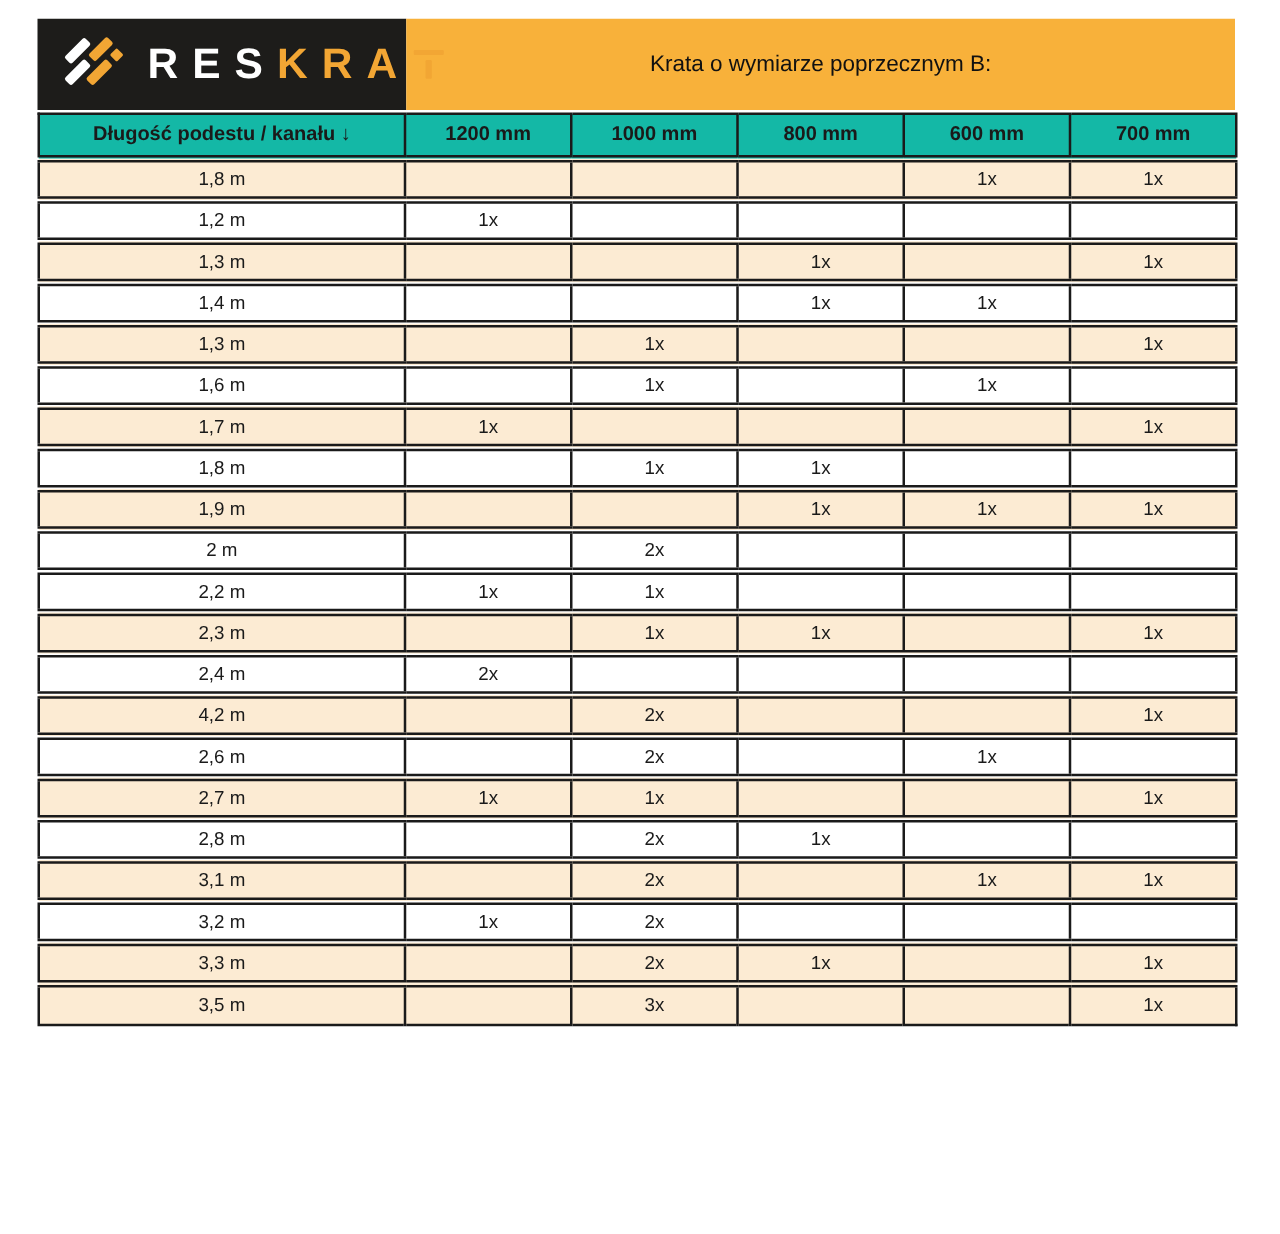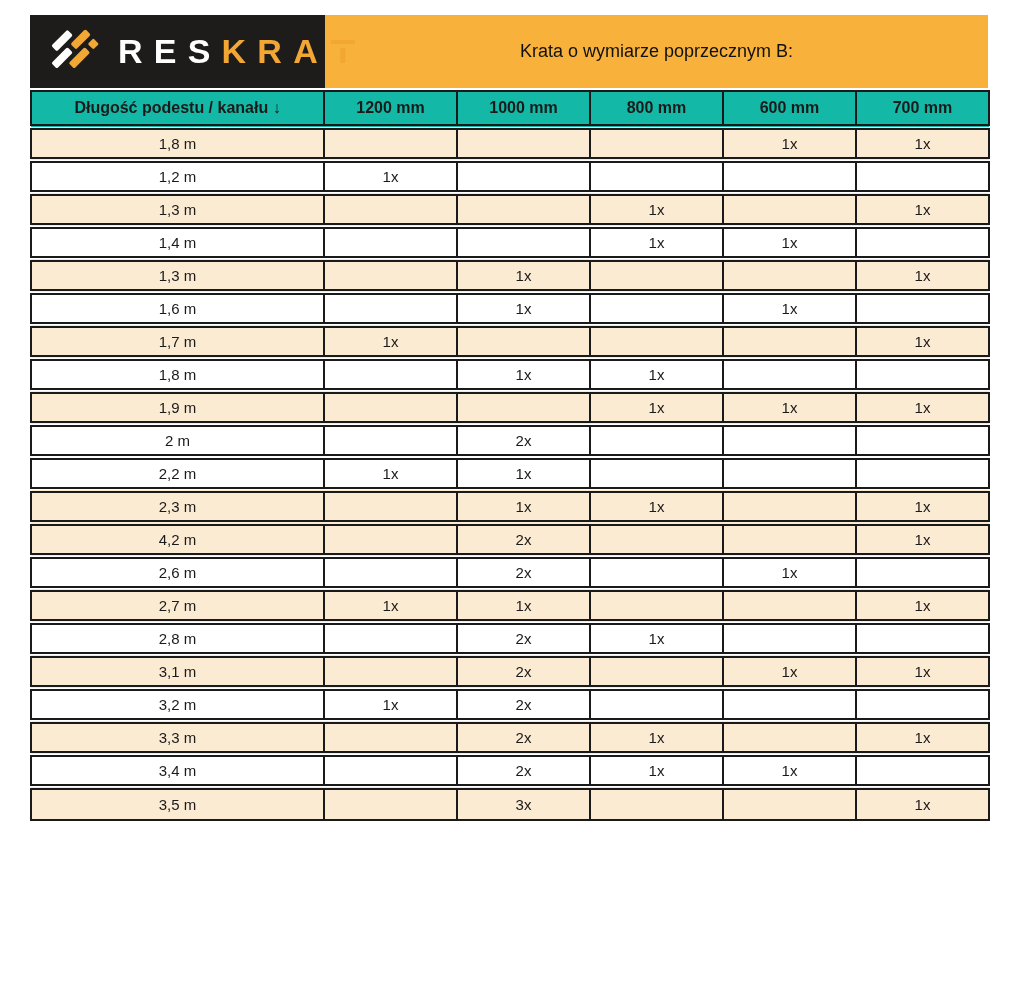--- a/index.html
+++ b/index.html
@@ -177,20 +177,28 @@
           <td></td>
         </tr>
         <tr class="beige">
           <td>2,3 m</td>
           <td></td>
           <td>1x</td>
           <td>1x</td>
           <td></td>
           <td>1x</td>
         </tr>
+        <tr class="white">
+          <td>2,4 m</td>
+          <td>2x</td>
+          <td></td>
+          <td></td>
+          <td></td>
+          <td></td>
+        </tr>
         <tr class="beige">
           <td>4,2 m</td>
           <td></td>
           <td>2x</td>
           <td></td>
           <td></td>
           <td>1x</td>
         </tr>
         <tr class="white">
           <td>2,6 m</td>
@@ -232,28 +240,20 @@
           <td></td>
           <td></td>
         </tr>
         <tr class="beige">
           <td>3,3 m</td>
           <td></td>
           <td>2x</td>
           <td>1x</td>
           <td></td>
           <td>1x</td>
-        </tr>
-        <tr class="white">
-          <td>3,4 m</td>
-          <td></td>
-          <td>2x</td>
-          <td>1x</td>
-          <td>1x</td>
-          <td></td>
         </tr>
         <tr class="beige">
           <td>3,5 m</td>
           <td></td>
           <td>3x</td>
           <td></td>
           <td></td>
           <td>1x</td>
         </tr>
       </tbody>

